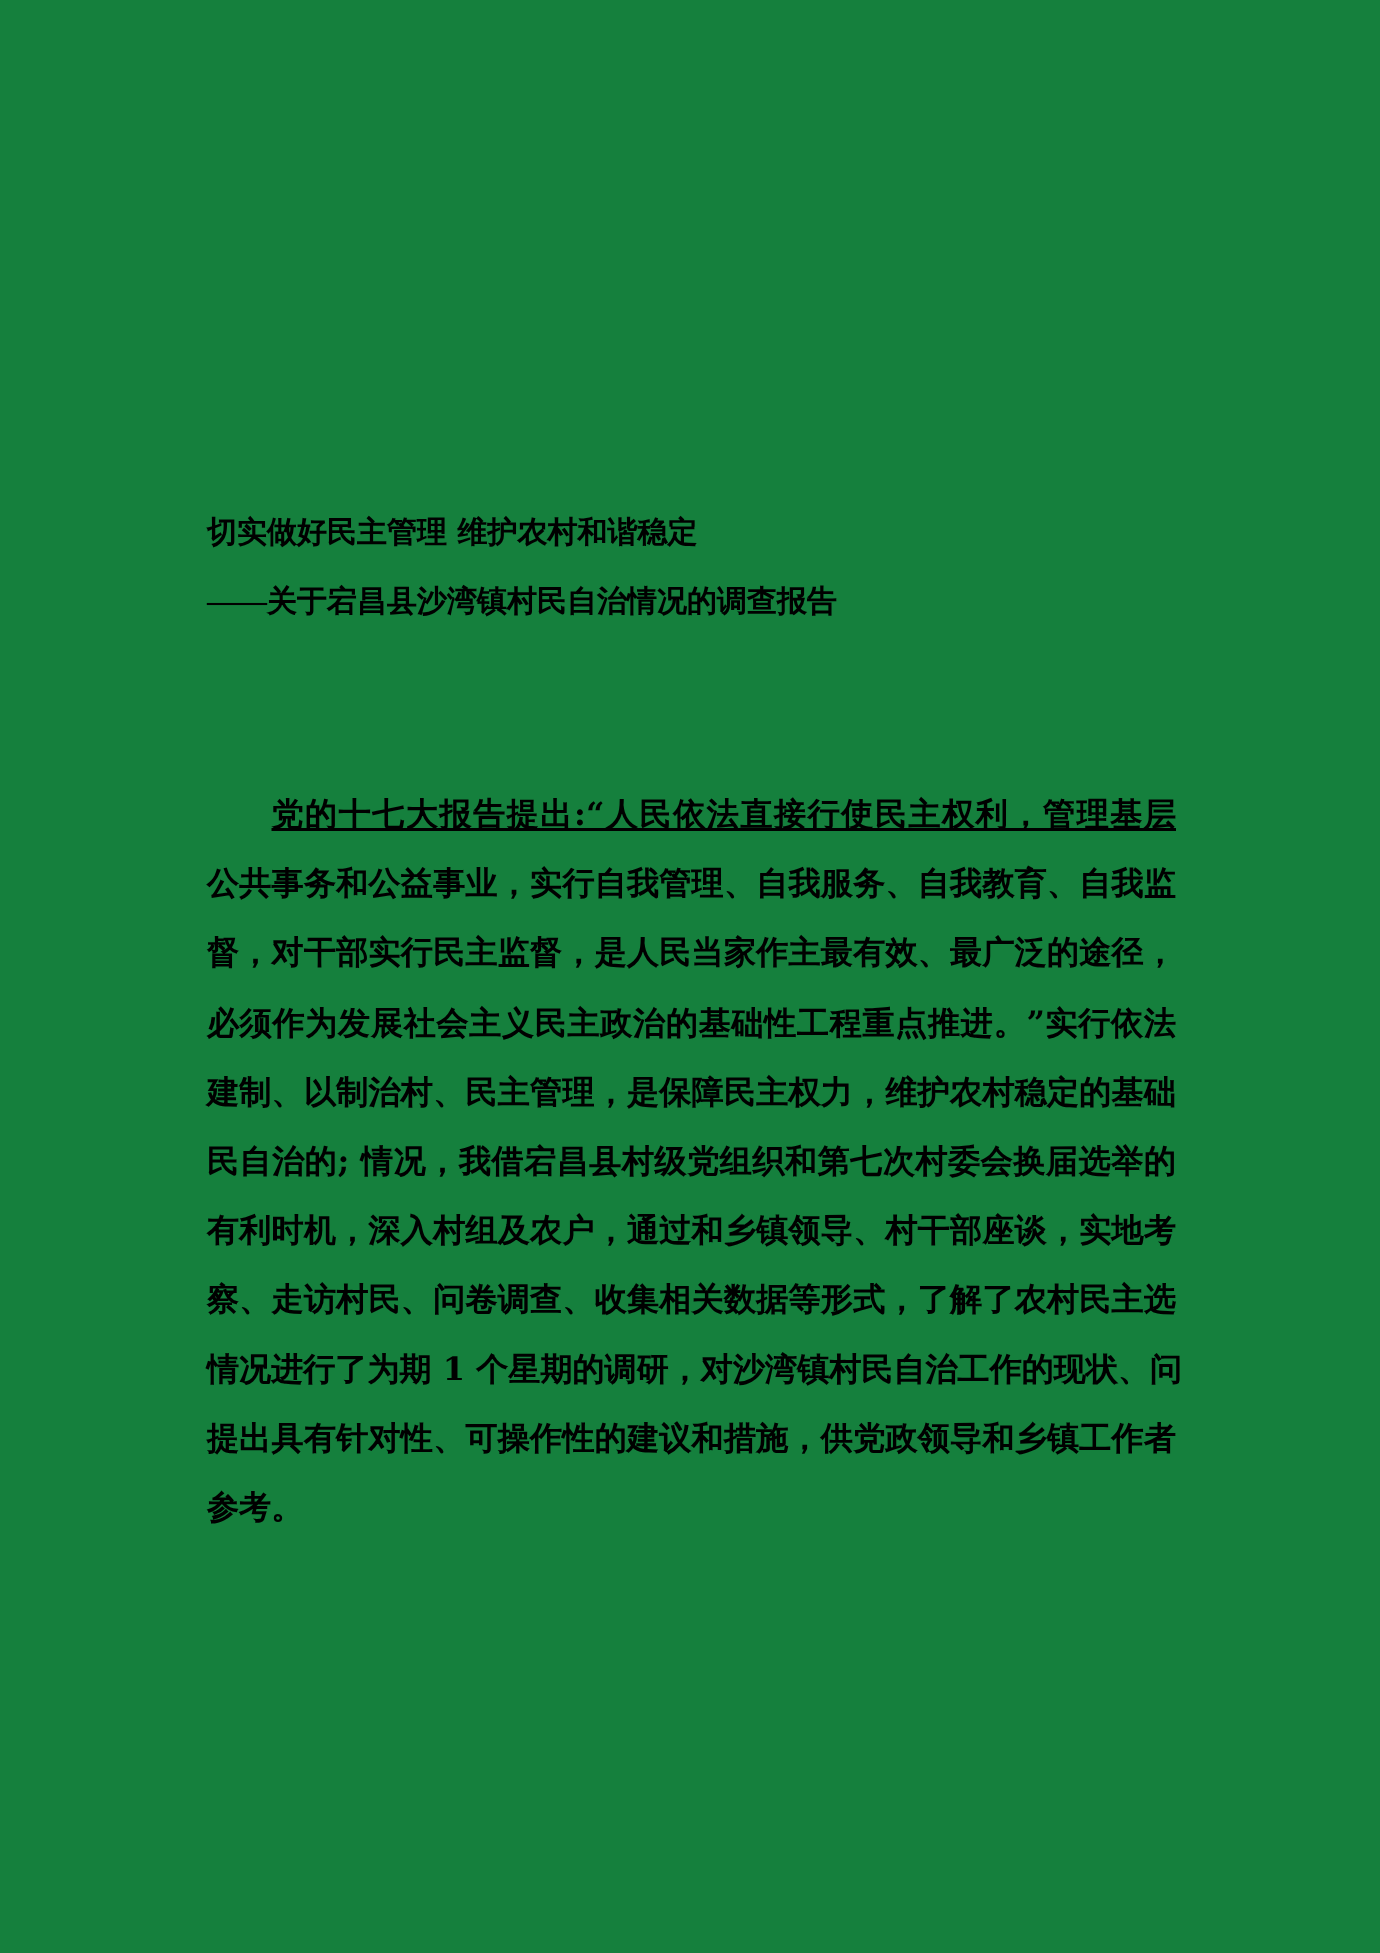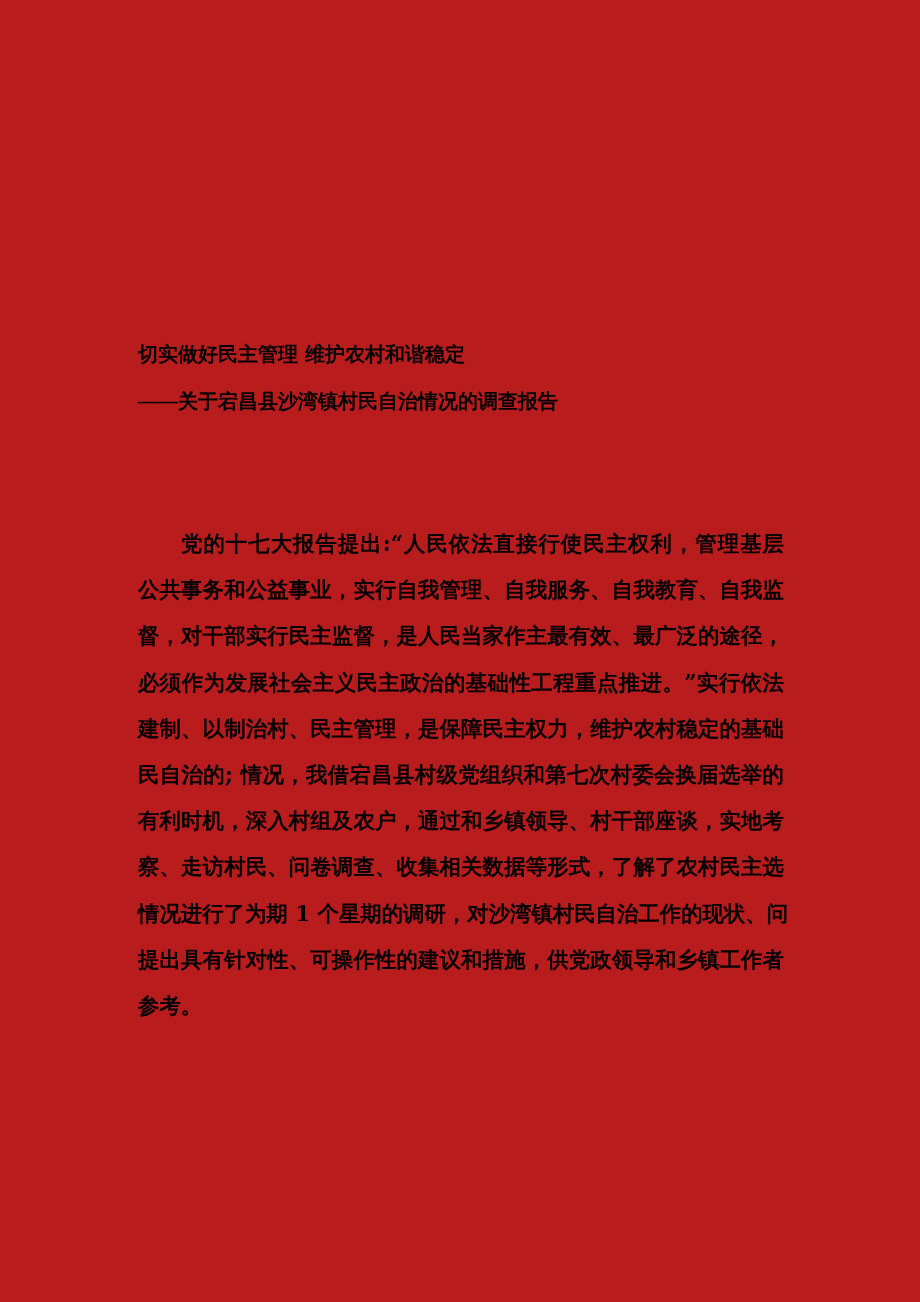--- a/index.html
+++ b/index.html
@@ -13,21 +13,21 @@
       position: relative;
       overflow: hidden;
       font-family: "DejaVu Serif", "Liberation Serif", serif;
       color: #000000;
     }
     .page {
       position: absolute;
       left: 0; top: 0;
       width: 920px;
       height: 1302px;
-      background: #b91c1c;
+      background: #15803d;
     }
     .title {
       position: absolute;
       left: 138px;
       top: 340px;
       font-size: 20px;
       line-height: 28px;
       font-weight: bold;
       letter-spacing: 0px;
       white-space: nowrap;
@@ -53,20 +53,21 @@
       height: 46.2px;
       line-height: 40px;
       font-size: 21.4px;
       font-weight: bold;
       white-space: nowrap;
       text-align: justify;
       text-align-last: justify;
     }
     .line.first {
       padding-left: 43px;
+      text-decoration: underline;
     }
     .line.last {
       text-align-last: left;
     }
   </style>
 </head>
 <body>
 
 <div class="page">
 

